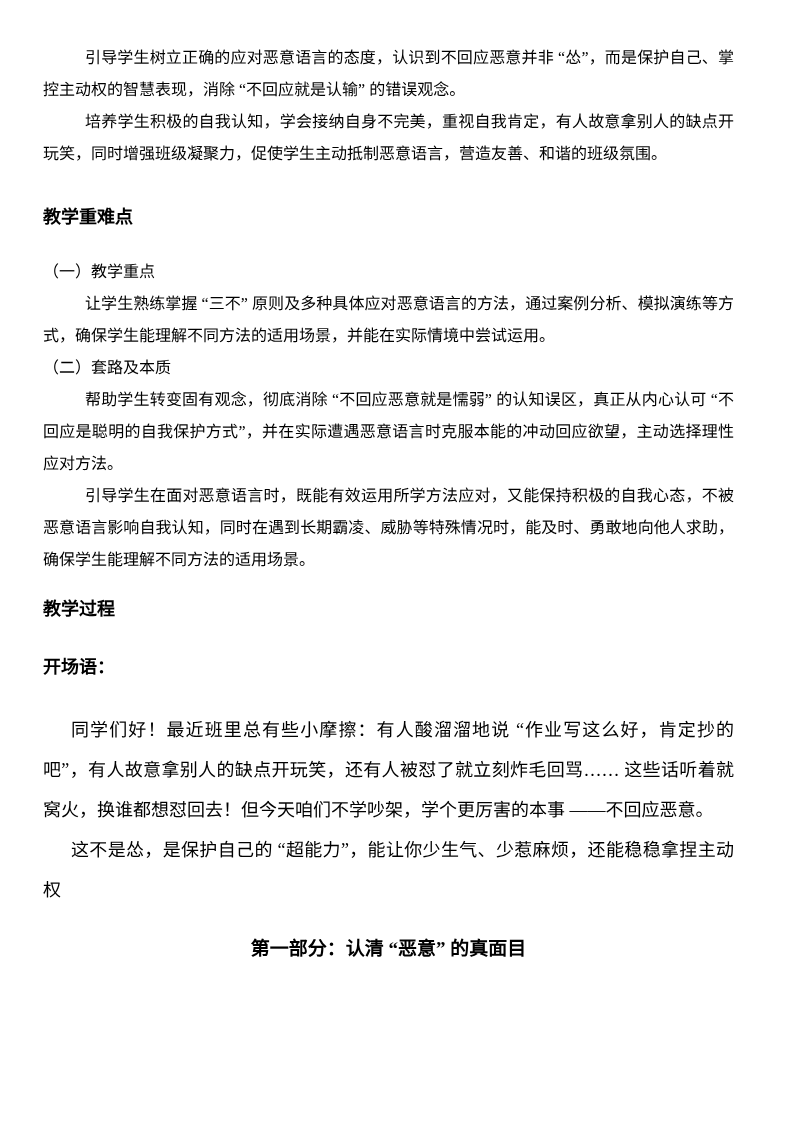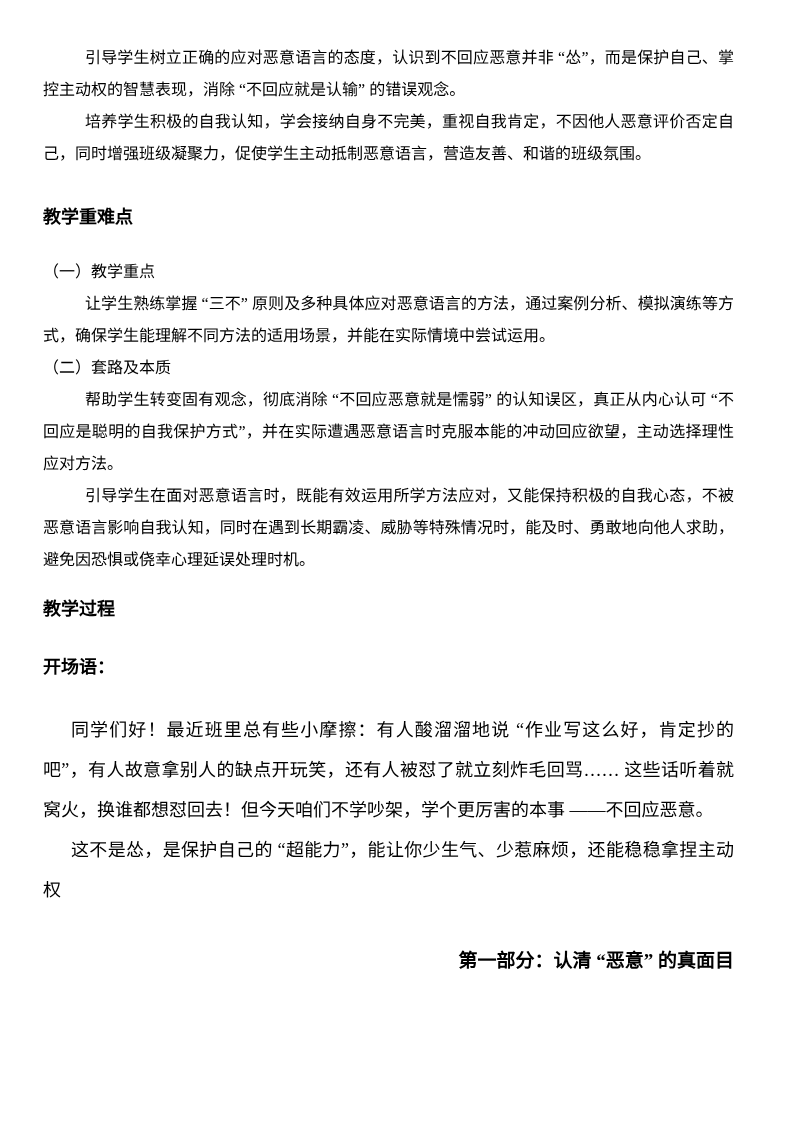--- a/index.html
+++ b/index.html
@@ -38,46 +38,46 @@
   .open-para {
     font-size: 18px;
     line-height: 40px;
     text-align: justify;
   }
   .open-indent { text-indent: 28px; }
   .part-heading {
     font-size: 19px;
     line-height: 26px;
     font-weight: 700;
-    margin: 38px 0 0 0;
-    text-align: right;
+    margin: 26px 0 0 0;
+    text-align: center;
   }
   .bold-run { font-weight: 400; }
 </style>
 </head>
 <body>
 
 <div class="page">
 
   <p class="body-para indent">引导学生树立正确的应对恶意语言的态度，认识到不回应恶意并非 “怂”，而是保护自己、掌控主动权的智慧表现，消除 “不回应就是认输” 的错误观念。</p>
 
-  <p class="body-para indent">培养学生积极的自我认知，学会接纳自身不完美，重视自我肯定，不因他人恶意评价否定自己，同时增强班级凝聚力，促使学生主动抵制恶意语言，营造友善、和谐的班级氛围。</p>
+  <p class="body-para indent">培养学生积极的自我认知，学会接纳自身不完美，重视自我肯定，有人故意拿别人的缺点开玩笑，同时增强班级凝聚力，促使学生主动抵制恶意语言，营造友善、和谐的班级氛围。</p>
 
   <h2 class="main-heading h-keypoints">教学重难点</h2>
 
   <p class="body-para">（一）教学重点</p>
 
 
   <p class="body-para indent">让学生熟练掌握 “三不” 原则及多种具体应对恶意语言的方法，通过案例分析、模拟演练等方式，确保学生能理解不同方法的适用场景，并能在实际情境中尝试运用。</p>
 
   <p class="body-para">（二）套路及本质</p>
 
   <p class="body-para indent">帮助学生转变固有观念，彻底消除 “不回应恶意就是懦弱” 的认知误区，真正从内心认可 “不回应是聪明的自我保护方式”，并在实际遭遇恶意语言时克服本能的冲动回应欲望，主动选择理性应对方法。</p>
 
-  <p class="body-para indent">引导学生在面对恶意语言时，既能有效运用所学方法应对，又能保持积极的自我心态，不被恶意语言影响自我认知，同时在遇到长期霸凌、威胁等特殊情况时，能及时、勇敢地向他人求助，避免因恐惧或侥幸心理延误处理时机。</p>
+  <p class="body-para indent">引导学生在面对恶意语言时，既能有效运用所学方法应对，又能保持积极的自我心态，不被恶意语言影响自我认知，同时在遇到长期霸凌、威胁等特殊情况时，能及时、勇敢地向他人求助，确保学生能理解不同方法的适用场景。</p>
 
   <h2 class="main-heading h-process">教学过程</h2>
 
   <h2 class="main-heading h-opening">开场语：</h2>
 
   <p class="open-para open-indent"><span>同学们好！最近班里总有些小摩擦：有人酸溜溜地说 “作业写这么好，肯定抄的吧”，有人故意拿别人的缺点开玩笑，还有人被怼了就立刻炸毛回骂…… 这些话听着就窝火，换谁都想怼回去！但今天咱们不学吵架，学个更厉害的本事 ——</span><span class="bold-run">不回应恶意</span><span>。</span></p>
 
   <p class="open-para open-indent">这不是怂，是保护自己的 “超能力”，能让你少生气、少惹麻烦，还能稳稳拿捏主动权</p>
 
   <h2 class="part-heading">第一部分：认清 “恶意” 的真面目</h2>

